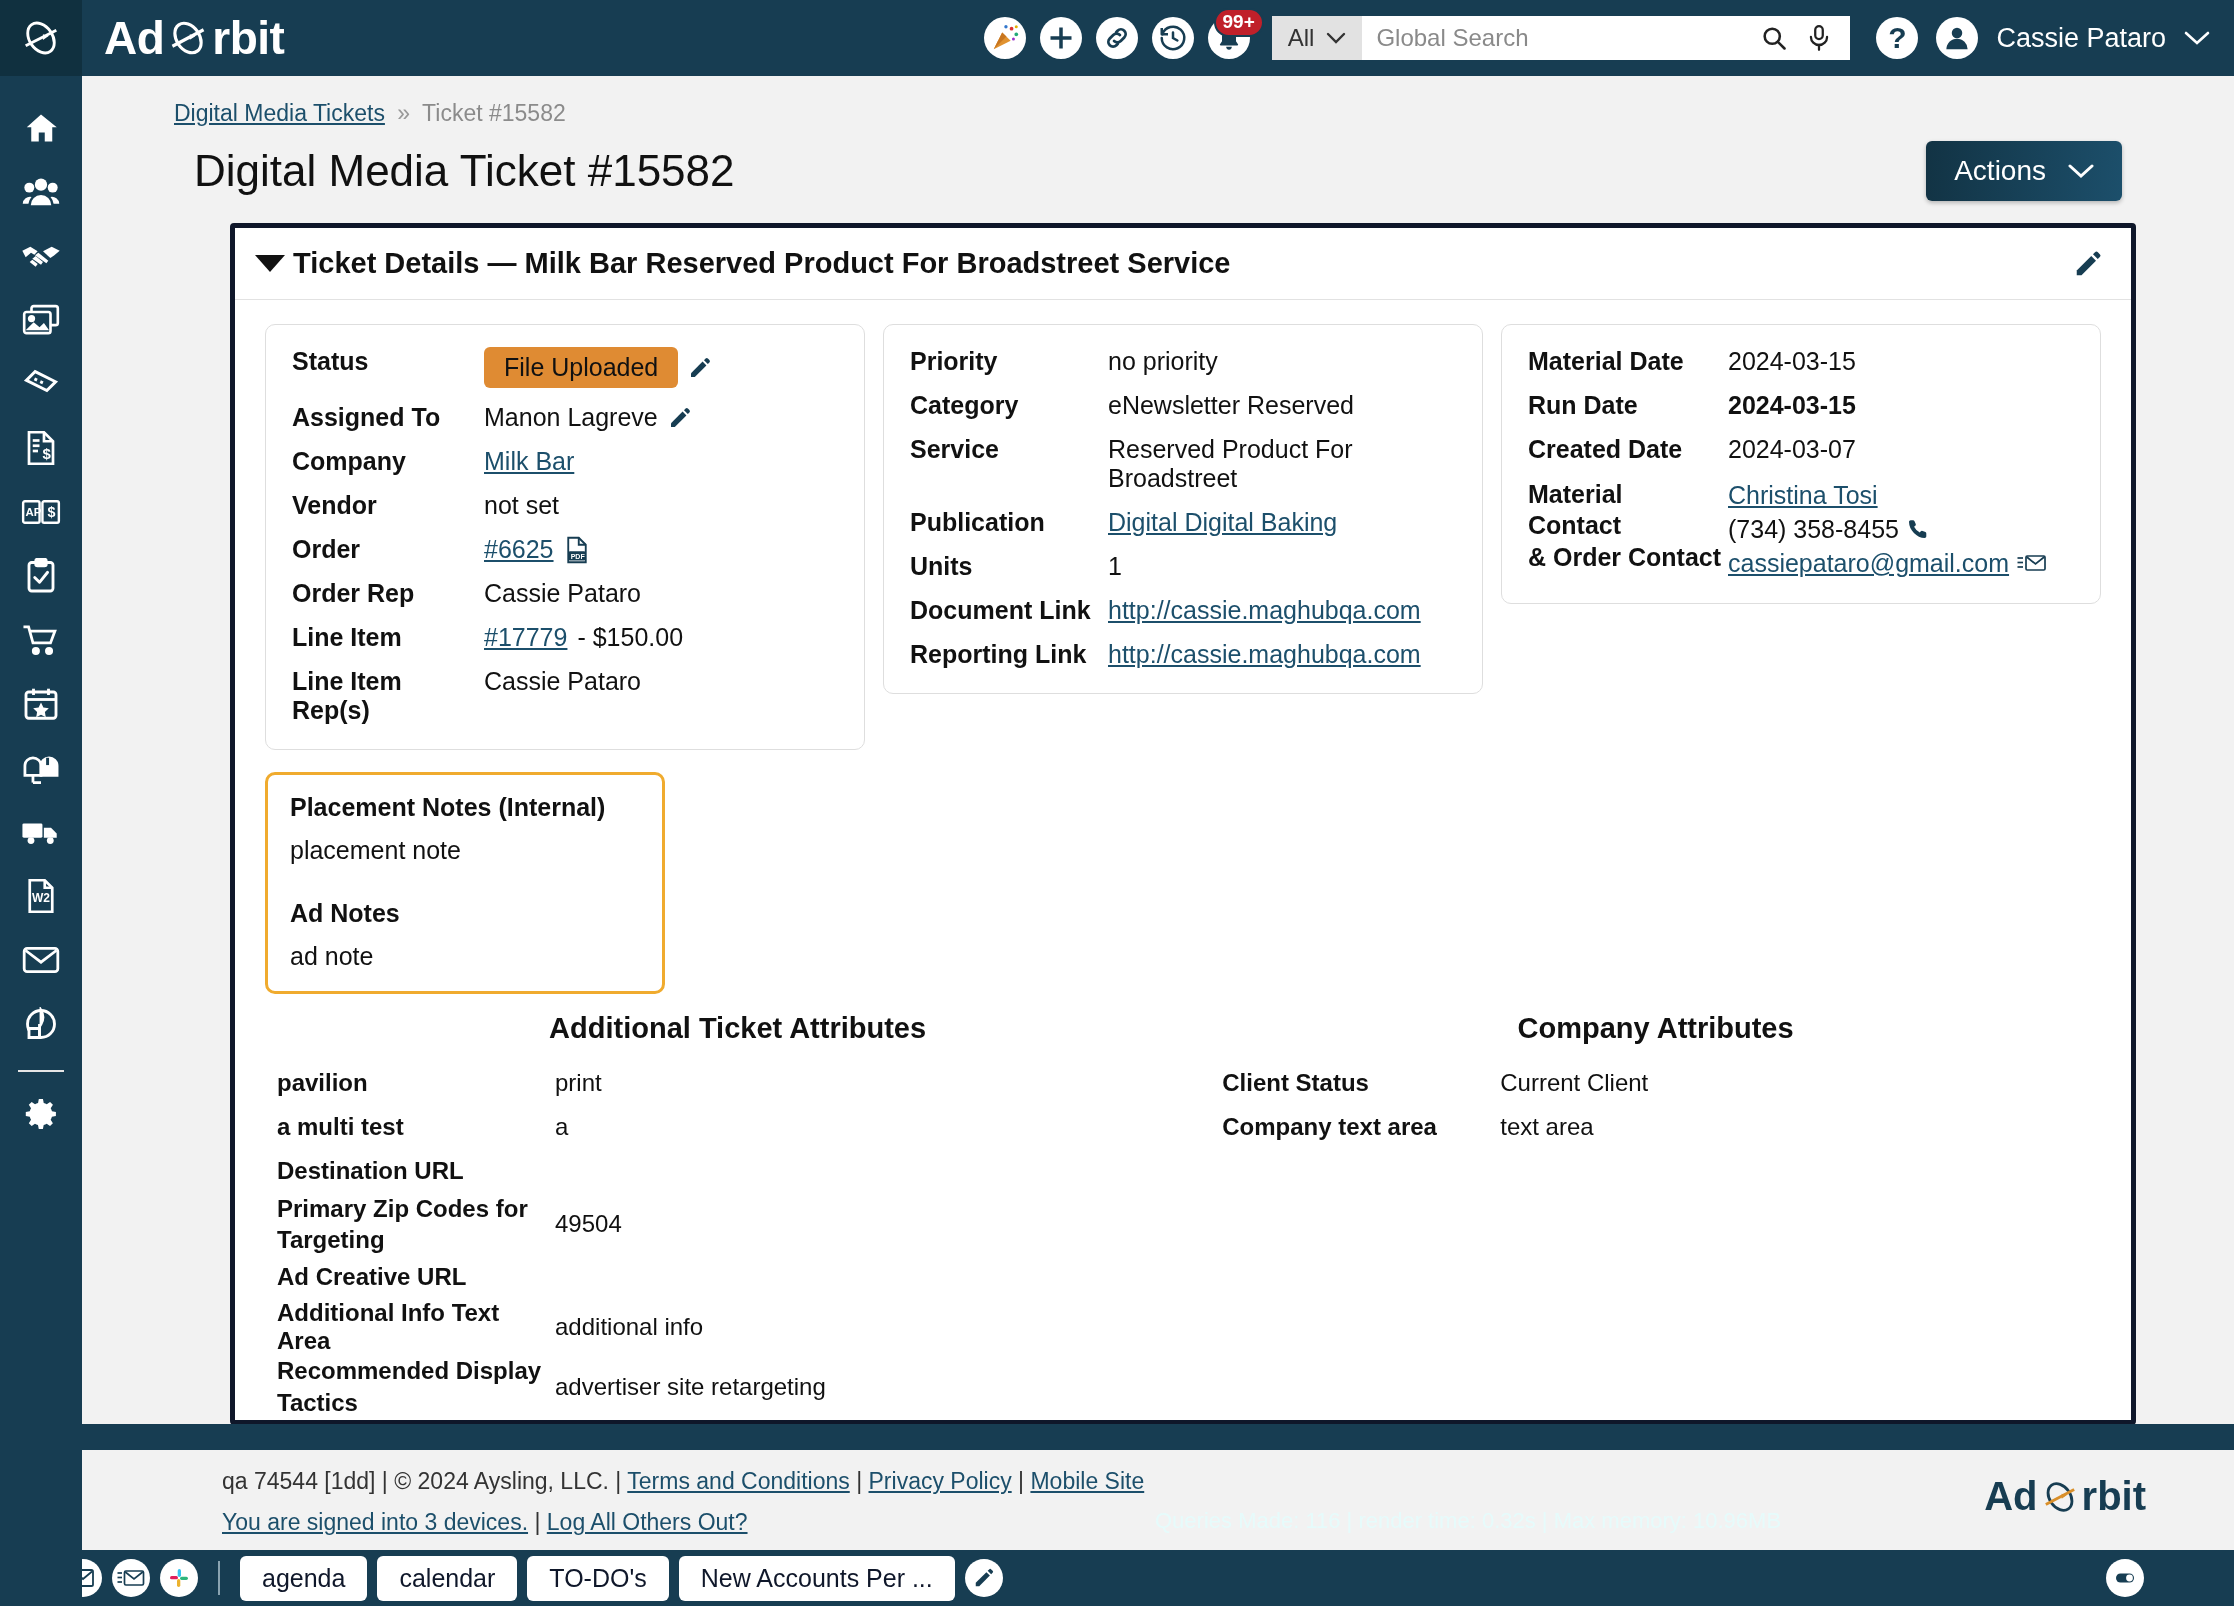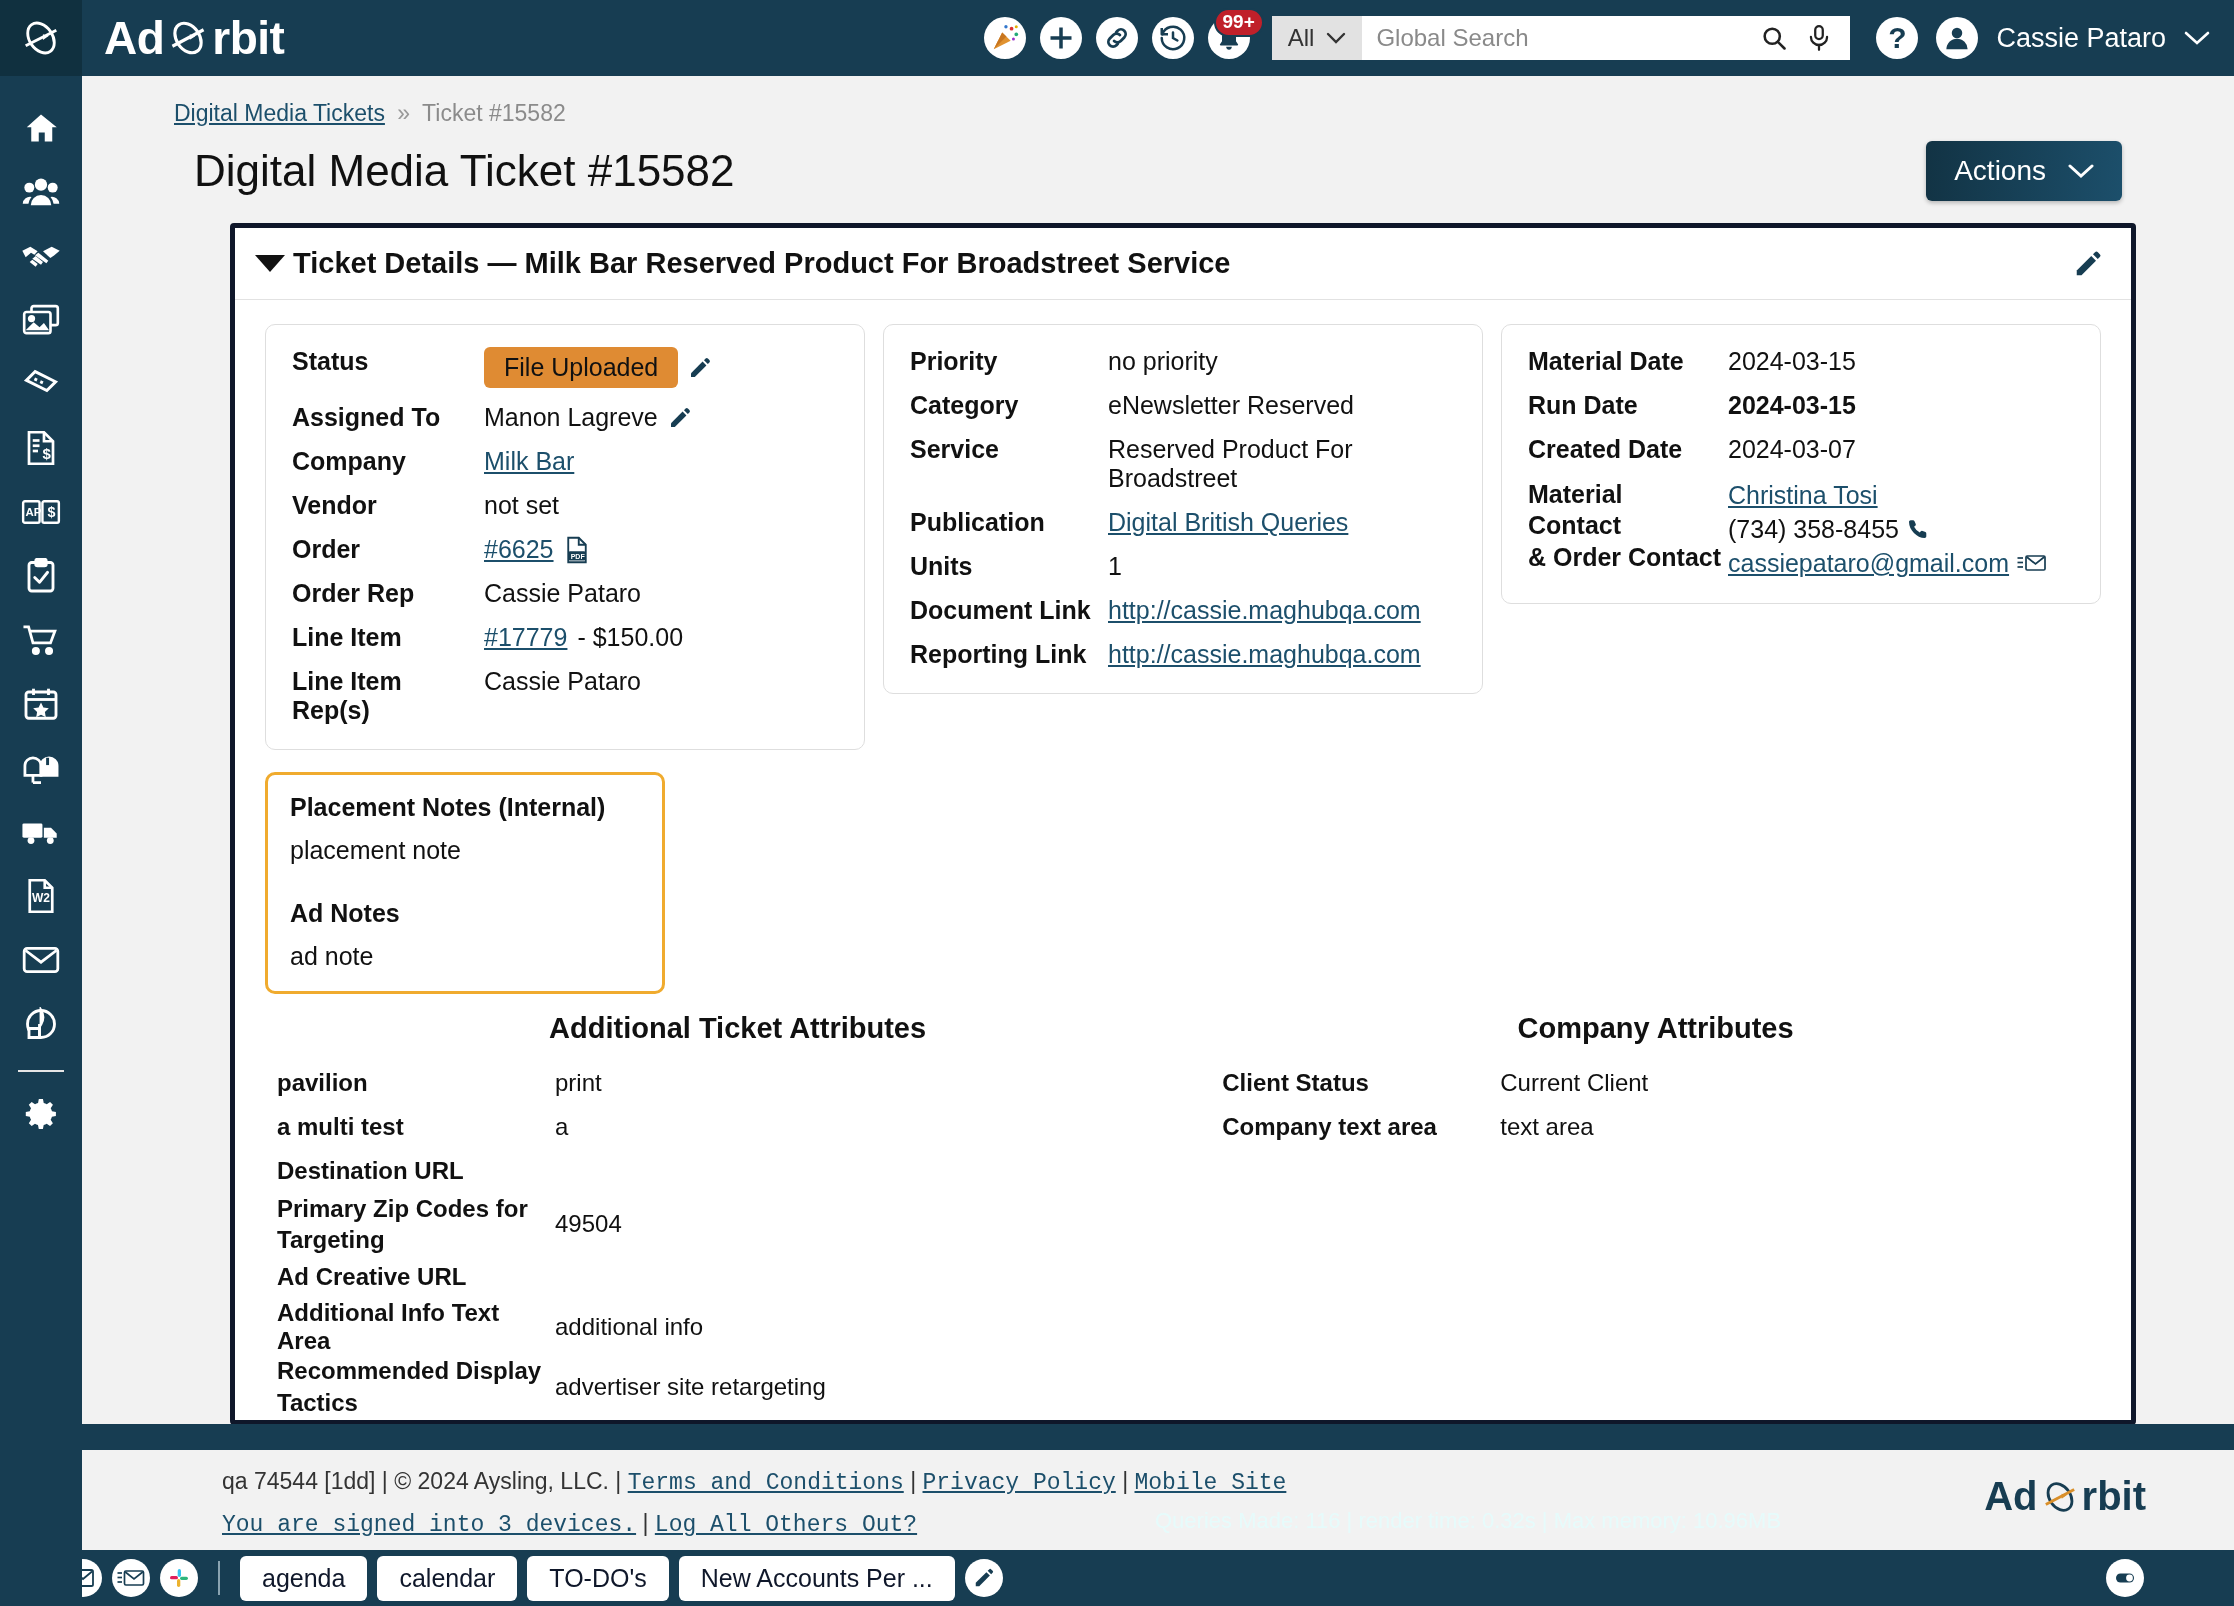--- a/index.html
+++ b/index.html
@@ -163,21 +163,21 @@
   #attrs-left .aval { width: 600px; }
   #attrs-right .alabel { width: 290px; padding-left: 12px; }
   #attrs-right .aval { width: 520px; }
 
   
   #footer {
     position: absolute; left: 82px; top: 1450px; width: 2152px; height: 100px;
     background: #f2f2f2; padding: 18px 0 0 140px; position: absolute;
   }
   .f-line { font-size: 23px; color: #333; margin-bottom: 14px; }
-  .f-line a { color: #1c4f6b; text-decoration: underline; font-family: Liberation Mono, monospace; }
+  .f-line a { color: #1c4f6b; text-decoration: underline; }
   #f-logo {
     position: absolute; right: 88px; top: 24px;
     display: flex; align-items: center; color: #173D52;
     font-size: 40px; font-weight: 700;
   }
   #f-stats {
     position: absolute; left: 1155px; top: 1508px;
     font-size: 22px; color: #e6fbfb;
   }
   #footer-band {
@@ -557,21 +557,21 @@
         </div>
         <div class="frow">
           <div class="flabel">Service</div>
           <div class="fval">
               <span>Reserved Product For Broadstreet</span>
             </div>
         </div>
         <div class="frow">
           <div class="flabel">Publication</div>
           <div class="fval">
-              <a class="lnk" href="#">Digital British Queries</a>
+              <a class="lnk" href="#">Digital Digital Baking</a>
             </div>
         </div>
         <div class="frow">
           <div class="flabel">Units</div>
           <div class="fval">
               <span>1</span>
             </div>
         </div>
         <div class="frow">
           <div class="flabel">Document Link</div>

